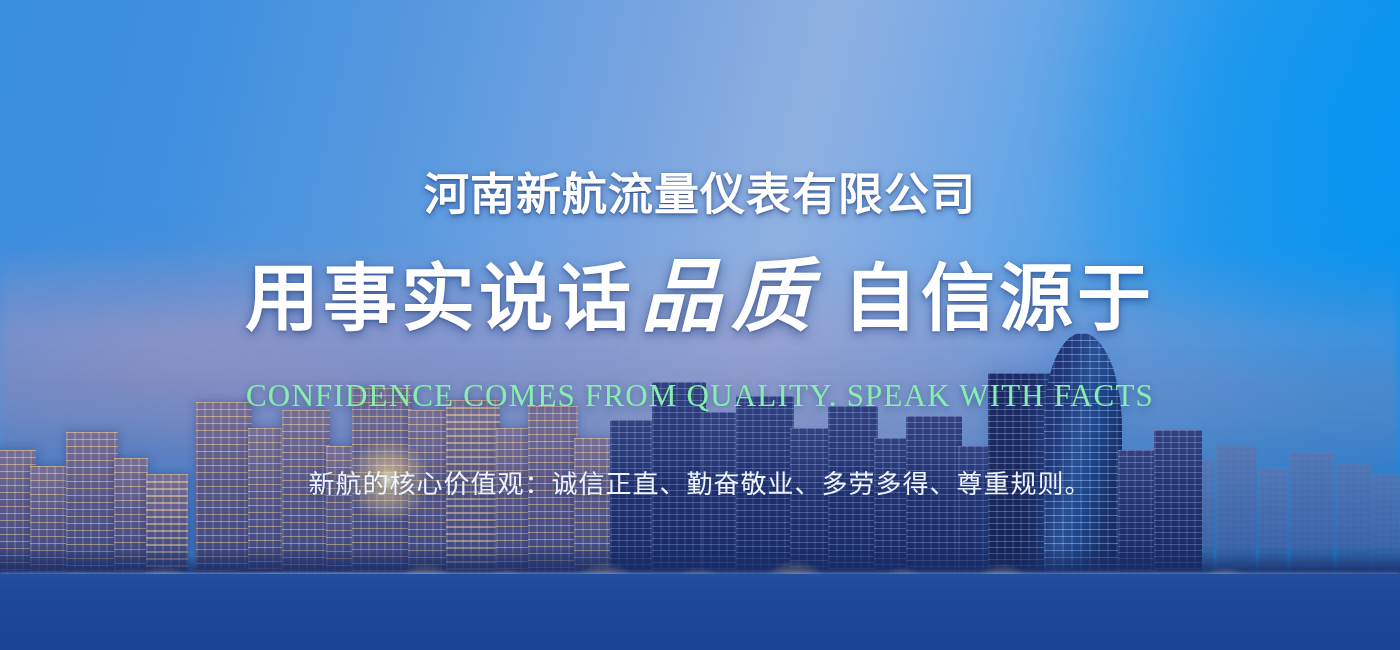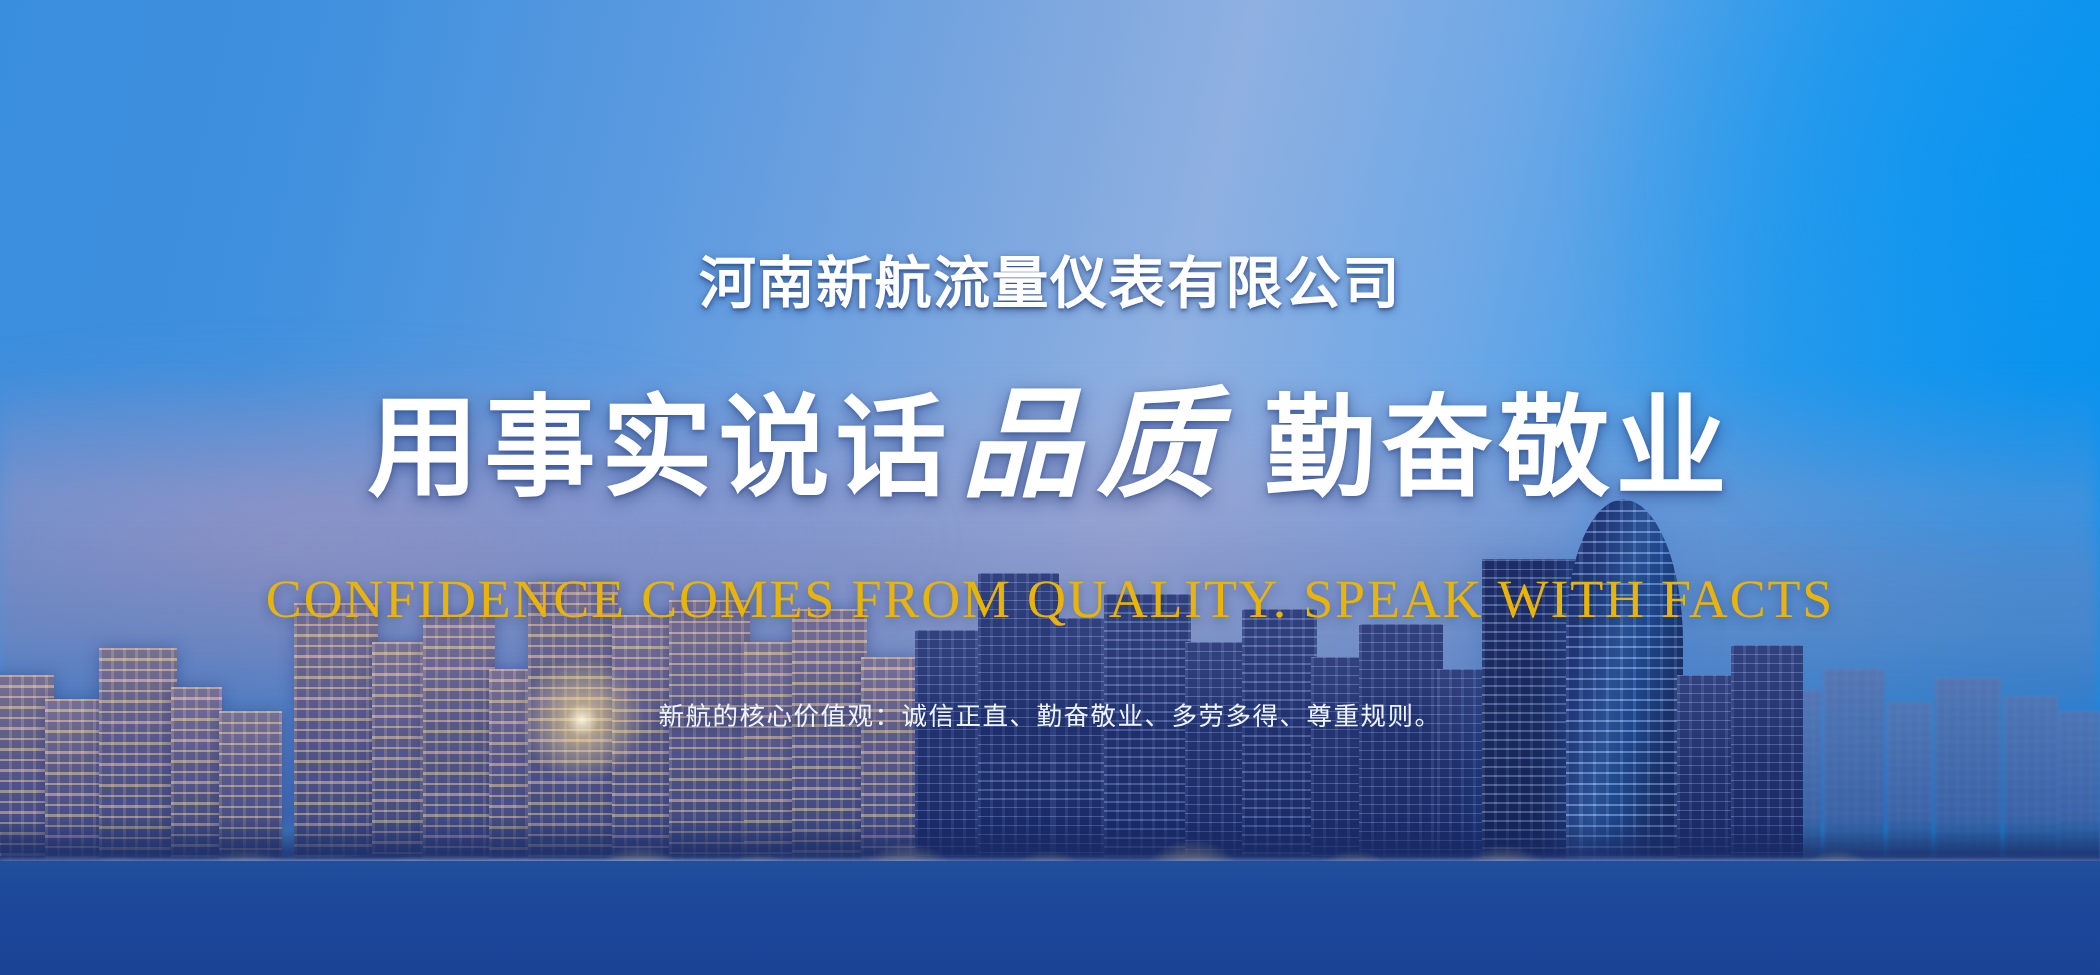--- a/index.html
+++ b/index.html
@@ -191,21 +191,21 @@
     filter:blur(1px);
   }
 
   
   .copy{
     position:absolute;left:0;right:0;top:0;
     text-align:center;color:#fff;
   }
   .company{
     position:absolute;left:0;right:0;top:158px;
-    font-size:38px;font-weight:700;letter-spacing:1px;
+    font-size:45px;font-weight:700;letter-spacing:1px;
     color:#ffffff;
     text-shadow:0 2px 6px rgba(20,45,110,.55), 0 1px 2px rgba(20,45,110,.45);
   }
   .headline{
     position:absolute;left:0;right:0;top:256px;
     font-size:74px;font-weight:700;line-height:1;
     letter-spacing:4px;
     white-space:nowrap;
     text-shadow:0 3px 10px rgba(25,50,115,.5), 0 1px 3px rgba(25,50,115,.4);
   }
@@ -213,27 +213,27 @@
     font-family:"DejaVu Serif",serif;
     font-style:italic;font-weight:700;
     font-size:80px;letter-spacing:10px;
     padding:0 6px;
     text-shadow:0 4px 12px rgba(25,50,115,.55), 0 1px 3px rgba(25,50,115,.45);
   }
   .headline .gap{display:inline-block;width:16px;}
   .english{
     position:absolute;left:0;right:0;top:378px;
     font-family:"Liberation Serif","DejaVu Serif",serif;
-    font-size:36px;font-weight:400;letter-spacing:1.2px;
-    color:#eab308;
+    font-size:31px;font-weight:400;letter-spacing:1.2px;
+    color:#86efac;
     text-shadow:0 2px 7px rgba(25,50,115,.45);
   }
   .tagline{
     position:absolute;left:0;right:0;top:463px;
-    font-size:17px;font-weight:400;letter-spacing:1px;
+    font-size:26px;font-weight:400;letter-spacing:1px;
     color:#eef3fd;
     text-shadow:0 2px 7px rgba(18,38,100,.6);
   }
 </style>
 </head>
 <body>
 
 <div class="banner">
 
   <div class="sky"></div>
@@ -301,21 +301,21 @@
     <div class="shore"></div>
     <div class="water-shimmer"></div>
     <div class="water"></div>
   </div>
 
   <div class="copy">
 
     <div class="company">河南新航流量仪表有限公司</div>
 
     <div class="headline">
-      <span>用事实说话</span><span class="brush">品质</span><span class="gap"></span><span>勤奋敬业</span>
+      <span>用事实说话</span><span class="brush">品质</span><span class="gap"></span><span>自信源于</span>
     </div>
 
     <div class="english">CONFIDENCE COMES FROM QUALITY. SPEAK WITH FACTS</div>
 
     <div class="tagline">新航的核心价值观：诚信正直、勤奋敬业、多劳多得、尊重规则。</div>
   </div>
 
 </div>
 
 </body></html>

